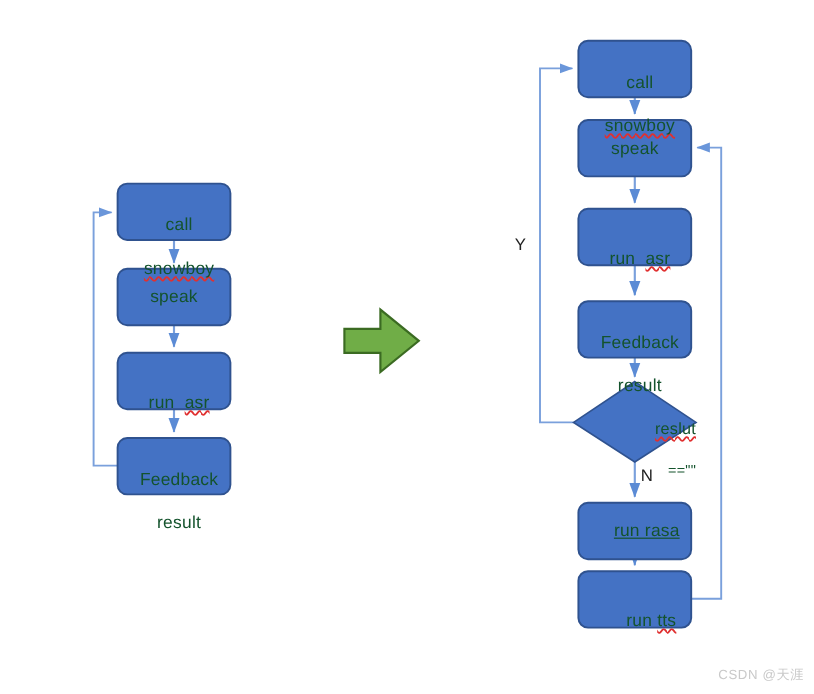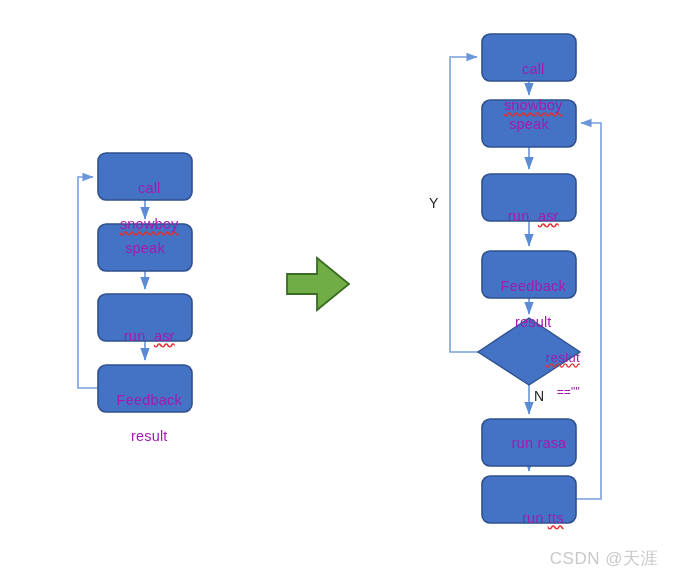--- a/index.html
+++ b/index.html
@@ -16,21 +16,21 @@
   }
   #canvas {
     position: absolute;
     left: 0;
     top: 0;
     width: 678px;
     height: 578px;
   }
   .node-label {
     position: absolute;
-    color: #a21caf;
+    color: #14532d;
     font-size: 14.5px;
     line-height: 1.25;
     text-align: center;
     letter-spacing: 0.2px;
     pointer-events: none;
     white-space: pre;
   }
   .node-label.small {
     font-size: 13.5px;
     text-align: right;
@@ -40,23 +40,23 @@
     color: #222222;
     font-size: 14px;
     font-family: "Liberation Sans", sans-serif;
   }
   .squiggle {
     text-decoration: underline wavy #e03030;
     text-decoration-skip-ink: none;
   }
   .watermark {
     position: absolute;
-    right: 20px;
+    right: 8px;
     bottom: 8px;
-    font-size: 17px;
+    font-size: 11px;
     color: #c9c9c9;
     letter-spacing: 0.5px;
     font-family: "Liberation Sans", sans-serif;
   }
 </style>
 </head>
 <body>
 
 <svg id="canvas" viewBox="0 0 678 578" xmlns="http://www.w3.org/2000/svg">
   <defs>
@@ -131,21 +131,21 @@
   <span>run</span>&nbsp;&nbsp;<span class="squiggle">asr</span>
 </div>
 <div class="node-label" style="left:482px; top:259px; width:94px;">
   <span>Feedback</span><br>
   <span>result</span>
 </div>
 <div class="node-label small" style="left:478px; top:333px; width:102px;">
   <span class="squiggle">reslut</span><br>
   <span style="font-size:12px;">==""</span>
 </div>
-<div class="node-label" style="left:482px; top:434px; width:114px;">run rasa</div>
+<div class="node-label" style="left:482px; top:434px; width:114px;text-decoration:underline;">run rasa</div>
 <div class="node-label" style="left:482px; top:491px; width:113px;">
   <span>run</span> <span class="squiggle">tts</span>
 </div>
 
 <div class="branch-label" style="left:429px; top:195px;">Y</div>
 <div class="branch-label" style="left:534px; top:388px;">N</div>
 
 <div class="watermark">CSDN @天涯</div>
 
 </body></html>

